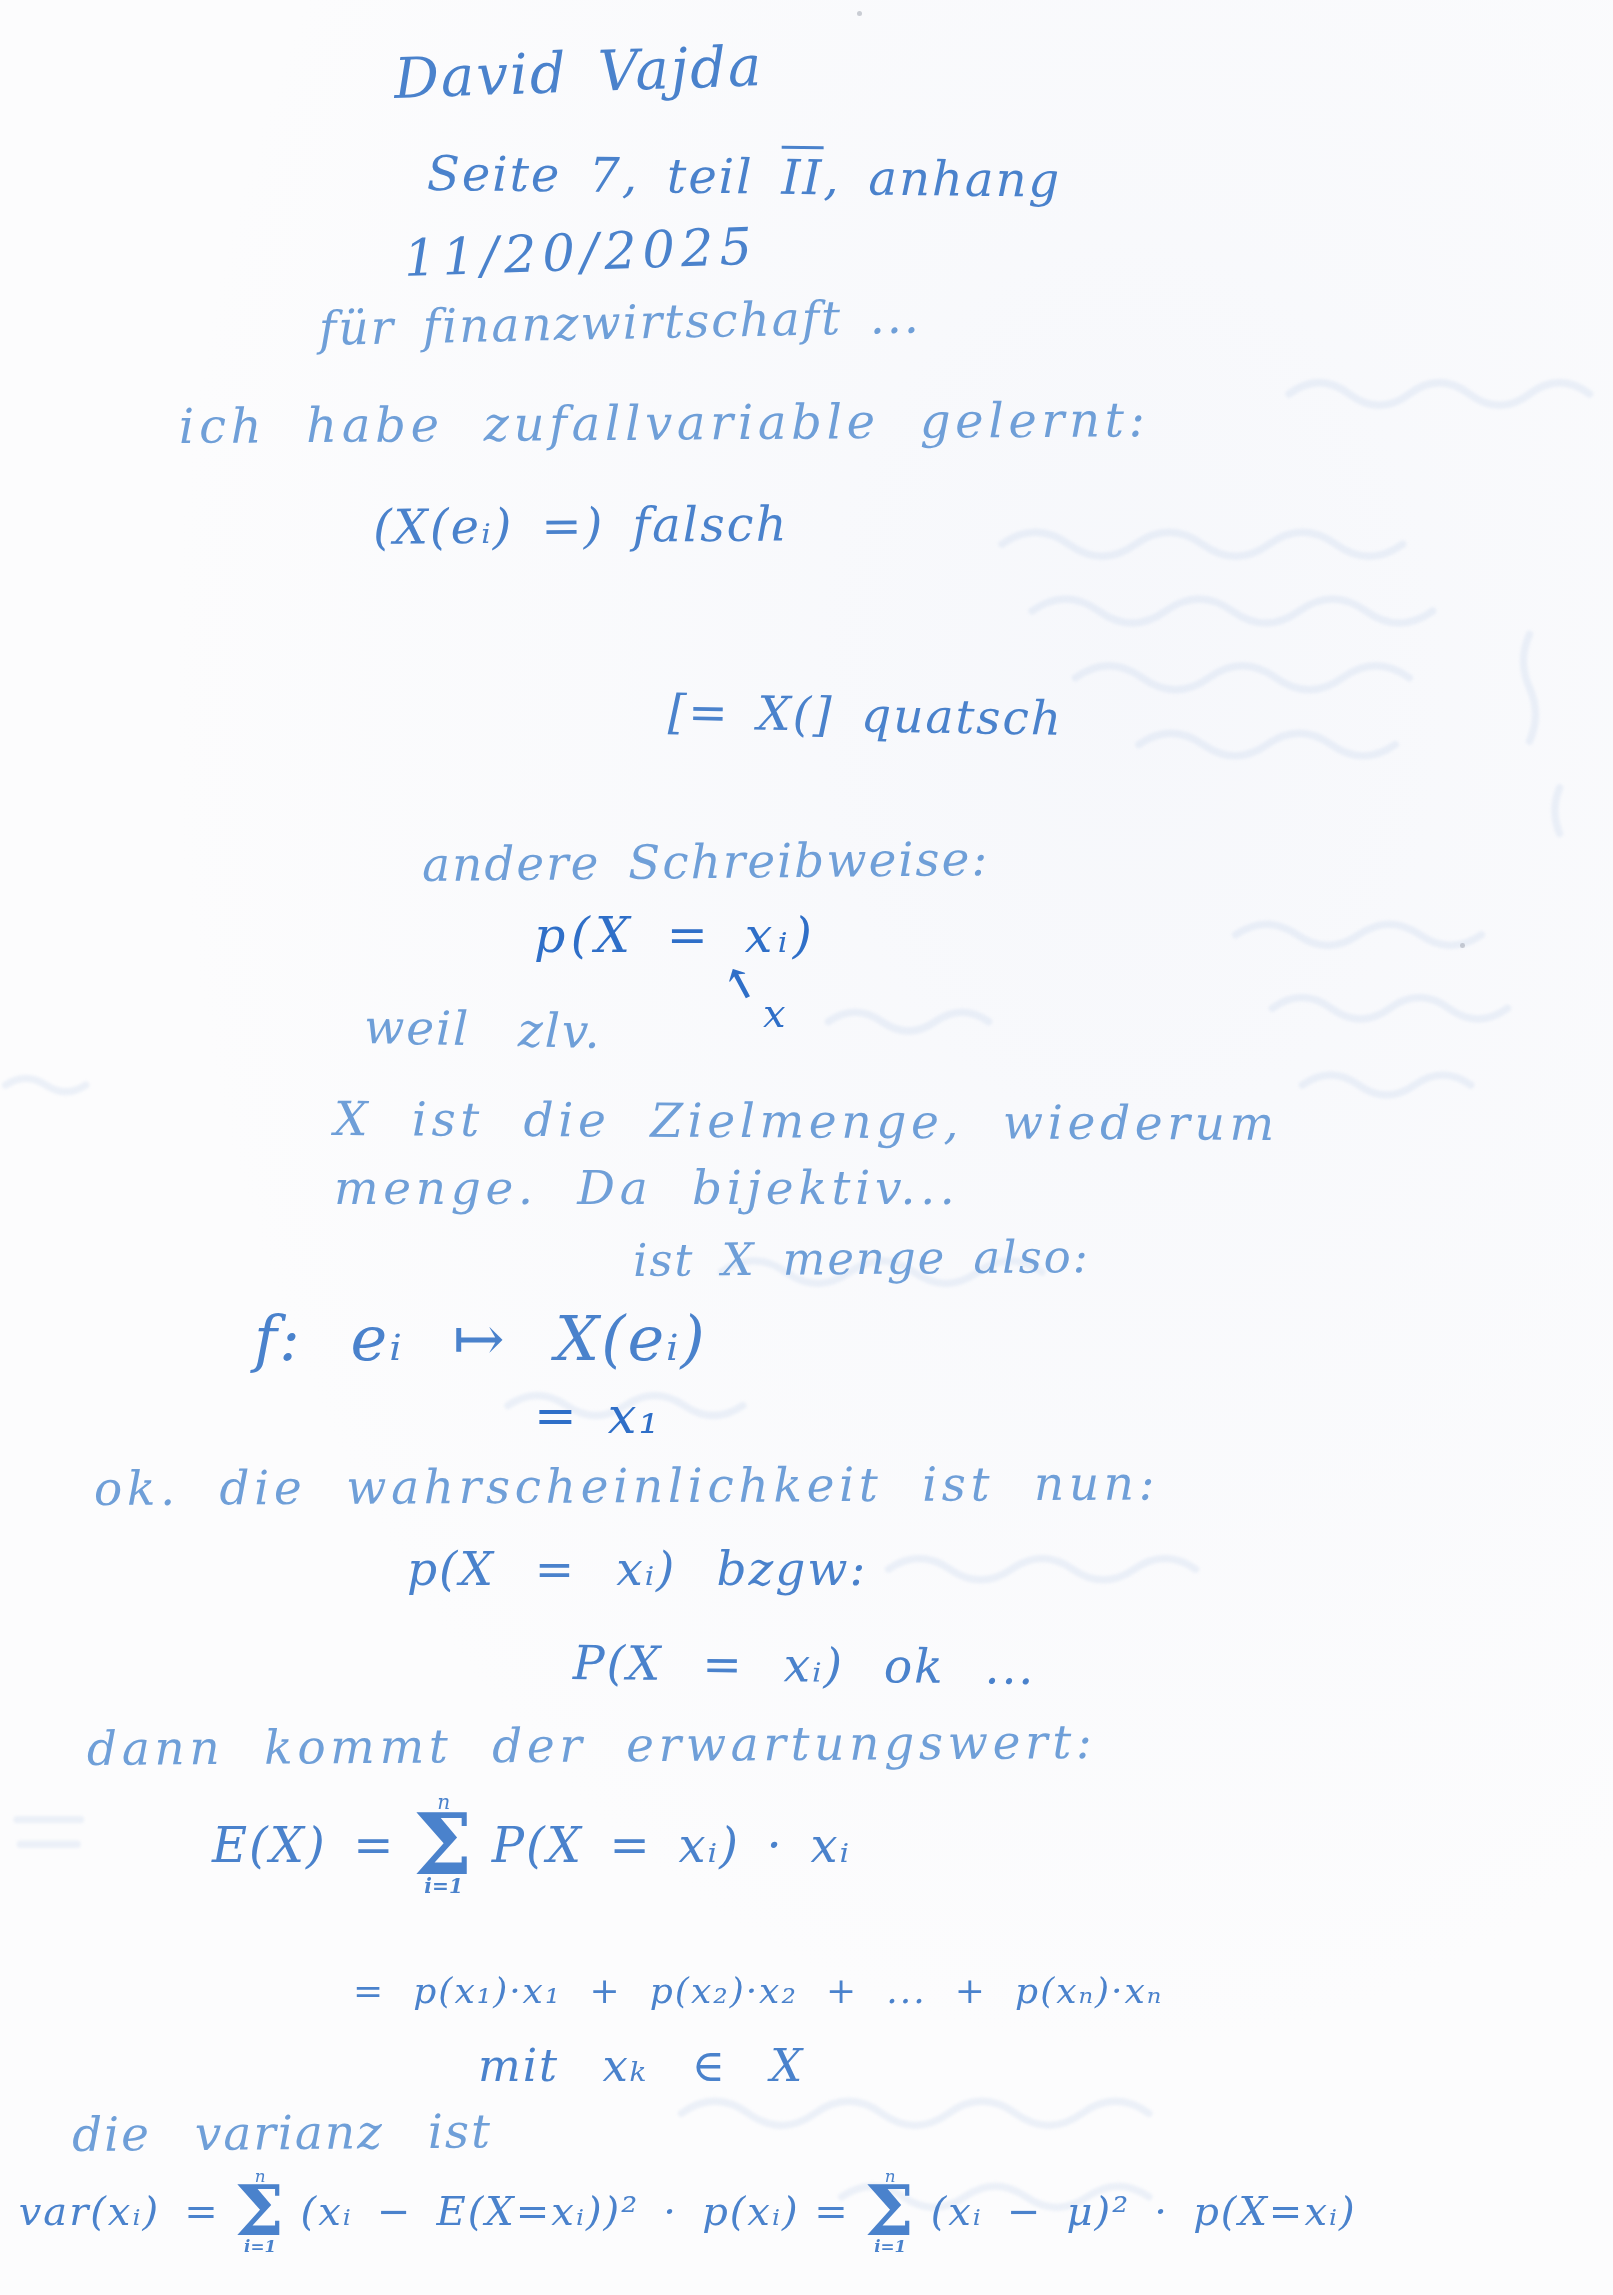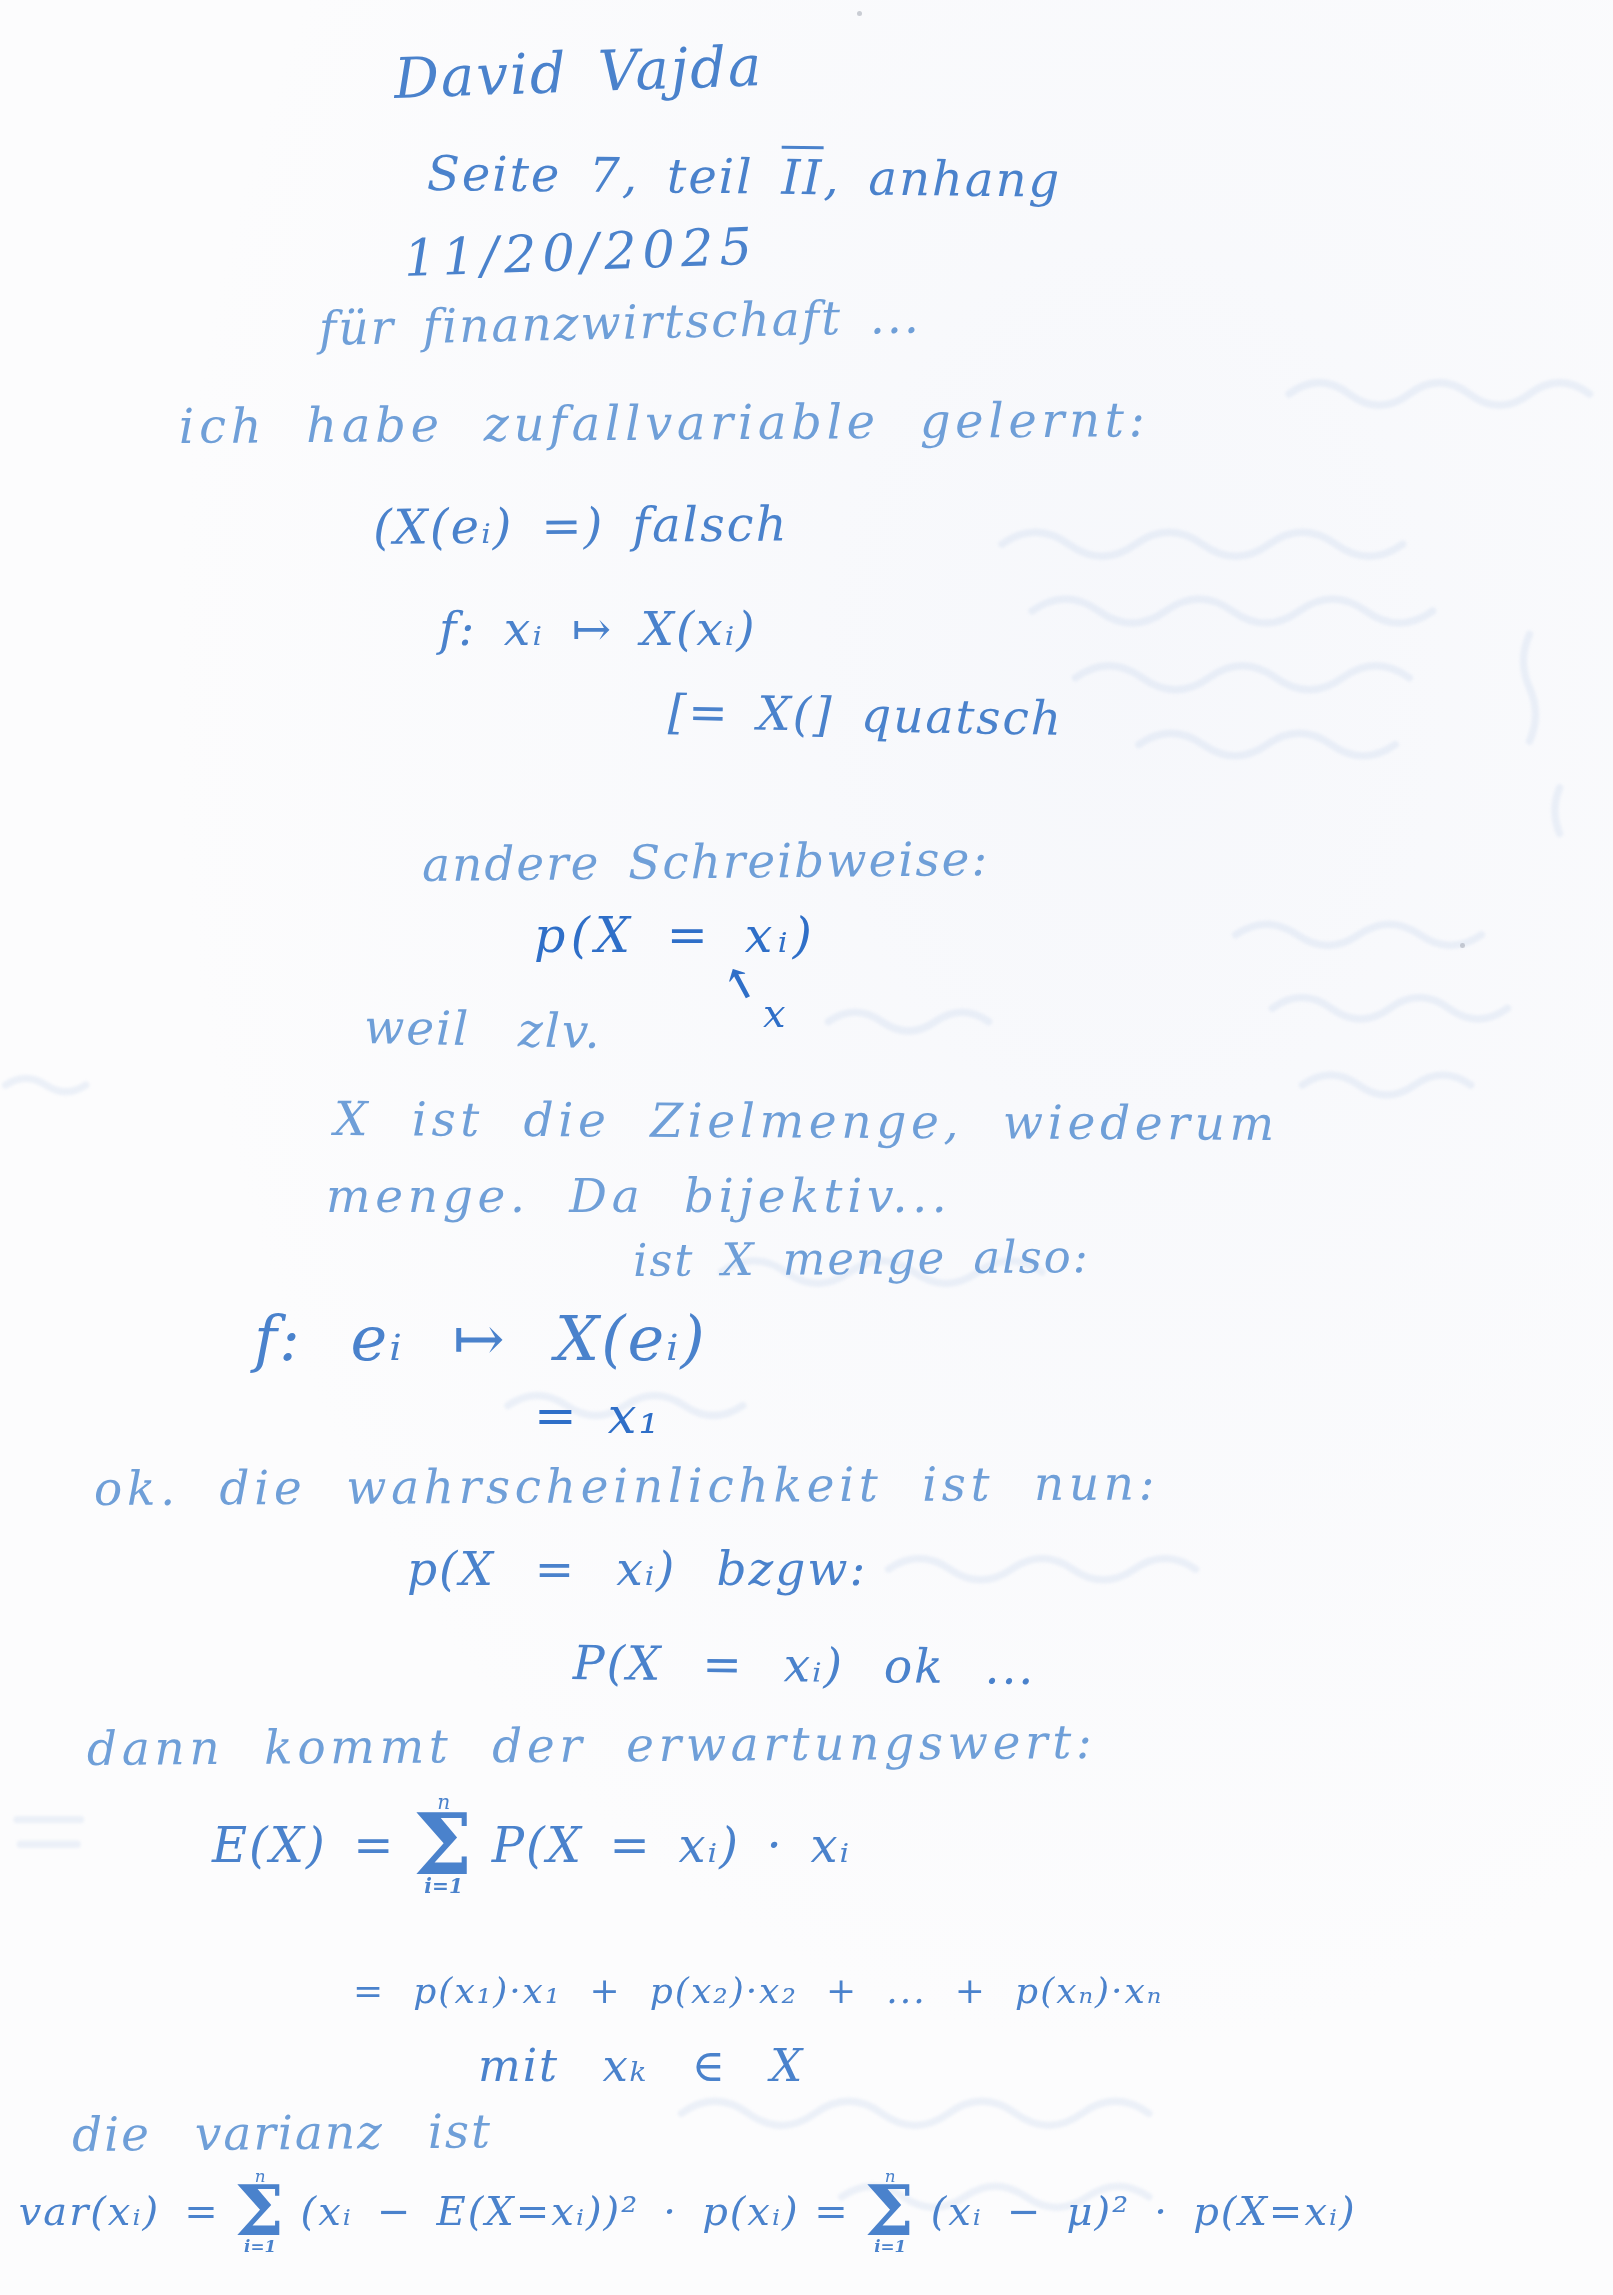--- a/index.html
+++ b/index.html
@@ -93,38 +93,37 @@
   </div>
 
   <div class="hl" style="left:404px;top:232px;font-size:51px;transform:rotate(-2deg);letter-spacing:6px;">11/20/2025</div>
 
   <div class="hl light" style="left:319px;top:304px;font-size:47px;transform:rotate(-1.2deg);">für finanzwirtschaft ...</div>
 
   <div class="hl light wide" style="left:179px;top:401px;font-size:48px;transform:rotate(-.4deg);">ich habe zufallvariable gelernt:</div>
 
   <div class="hl" style="left:373px;top:502px;font-size:48px;transform:rotate(-.5deg);">(X(eᵢ) =) falsch</div>
 
-  <div class="hl" style="left:439px;top:604px;font-size:47px;">f: xᵢ ↦ X(xᵢ)</div>
 
   <div class="hl" style="left:668px;top:687px;font-size:47px;transform:rotate(1deg);">[= X(] quatsch</div>
 
   <div class="hl light" style="left:422px;top:840px;font-size:47px;transform:rotate(-.6deg);">andere Schreibweise:</div>
 
   <div class="hl dark" style="left:534px;top:910px;font-size:49px;letter-spacing:5.3px;">p(X = xᵢ)</div>
 
   <div class="arrow-note" style="left:723px;top:967px;">
     <span class="arr">↑</span>
     <span class="arr-x">x</span>
   </div>
 
   <div class="hl light" style="left:364px;top:1002px;font-size:47px;transform:rotate(1.2deg);word-spacing:31px;">weil zlv.</div>
 
   <div class="hl light wide" style="left:334px;top:1094px;font-size:47px;transform:rotate(.3deg);">X ist die Zielmenge, wiederum</div>
 
-  <div class="hl light wide" style="left:326px;top:1163px;font-size:47px;margin-top:8px;">menge. Da bijektiv...</div>
+  <div class="hl light wide" style="left:334px;top:1163px;font-size:47px;">menge. Da bijektiv...</div>
 
   <div class="hl light" style="left:633px;top:1237px;font-size:45px;transform:rotate(-.5deg);">ist X menge also:</div>
 
   <div class="hl" style="left:254px;top:1306px;font-size:62px;word-spacing:27px;">f: eᵢ ↦ X(eᵢ)</div>
 
   <div class="hl dark" style="left:534px;top:1389px;font-size:51px;">= x₁</div>
 
   <div class="hl light wide" style="left:94px;top:1464px;font-size:47px;transform:rotate(-.3deg);">ok. die wahrscheinlichkeit ist nun:</div>
 
   <div class="hl" style="left:407px;top:1544px;font-size:47px;word-spacing:23px;">p(X = xᵢ) bzgw:</div>

